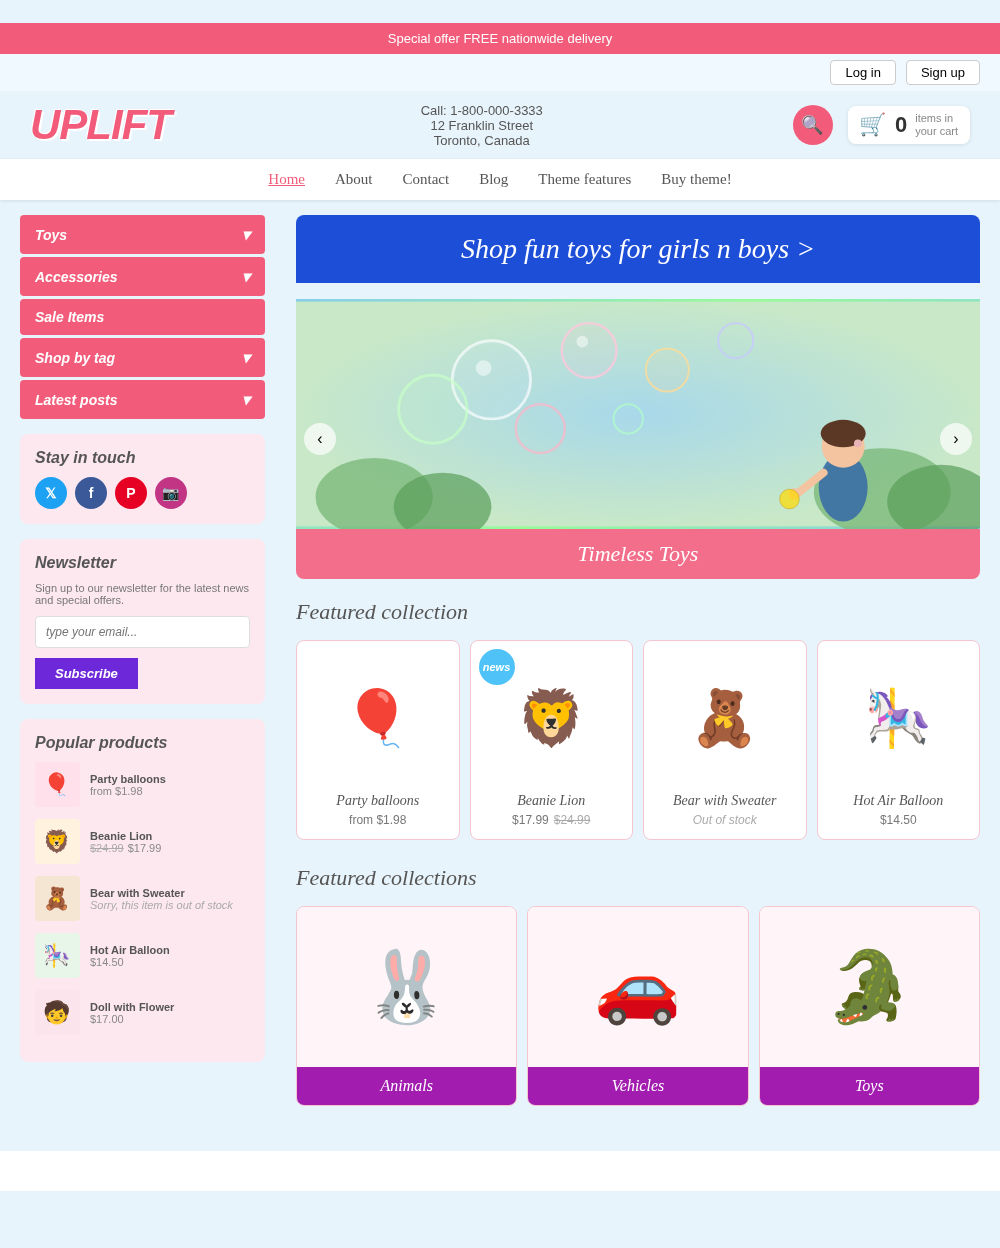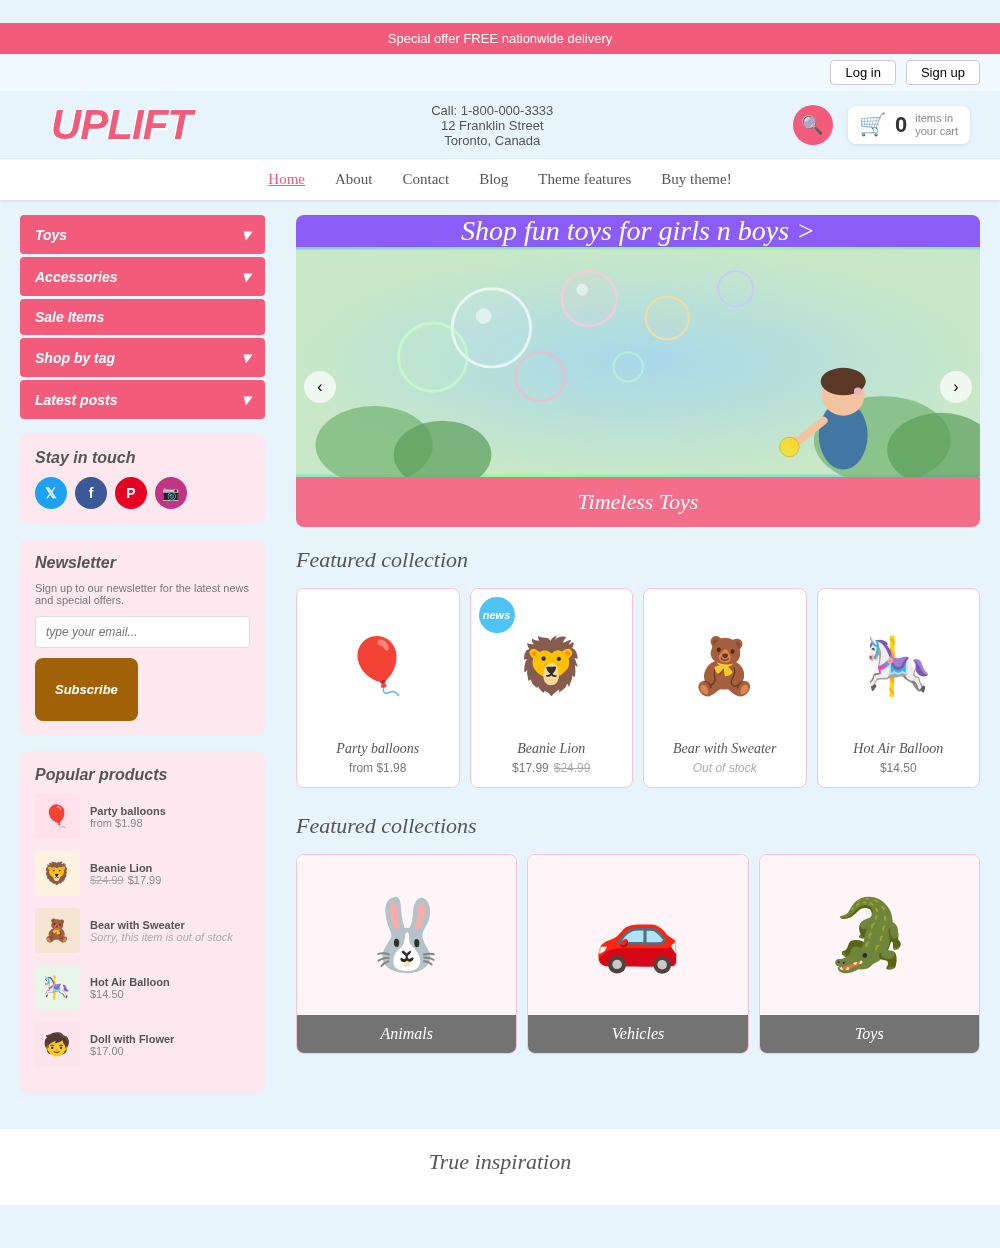--- a/index.html
+++ b/index.html
@@ -32,21 +32,20 @@
       cursor: pointer;
     }
 
     
     .header {
       display: flex;
       align-items: center;
       justify-content: space-between;
       padding: 10px 30px;
       background: #e8f4fb;
-      margin-left: 21px;
     }
     .logo {
       font-size: 42px;
       font-weight: 900;
       color: #f25c7a;
       font-style: italic;
       text-shadow: 2px 2px 0 #fff, -1px -1px 0 #fff;
       letter-spacing: -1px;
     }
     .logo span { color: #f25c7a; }
@@ -177,25 +176,25 @@
       width: 100%;
       padding: 8px 10px;
       border: 1px solid #ddd;
       border-radius: 4px;
       margin-bottom: 10px;
       font-size: 12px;
       font-style: italic;
       color: #aaa;
     }
     .subscribe-btn {
-      background: #a16207;
+      background: #6d28d9;
       color: white;
       border: none;
-      padding: 24px 20px;
-      border-radius: 8px;
+      padding: 8px 20px;
+      border-radius: 0;
       cursor: pointer;
       font-size: 13px;
       font-weight: bold;
       font-style: italic;
     }
 
     .popular-item {
       display: flex;
       align-items: center;
       gap: 10px;
@@ -215,24 +214,25 @@
     .popular-name { font-weight: bold; color: #555; }
     .popular-price { color: #888; }
     .popular-price-old { text-decoration: line-through; color: #aaa; margin-right: 4px; }
     .popular-status { color: #aaa; font-style: italic; }
 
     
     .content { flex: 1; }
 
     
     .hero-banner {
-      background: #8b5cf6;
+      background: #1d4ed8;
       border-radius: 8px 8px 0 0;
+      padding: 18px;
       text-align: center;
-      margin-bottom: 0;
+      margin-bottom: 16px;
     }
     .hero-title {
       font-size: 28px;
       color: white;
       font-family: 'Georgia', serif;
       font-style: italic;
     }
 
     
     .slider-container {
@@ -356,21 +356,21 @@
     .collection-img {
       width: 100%;
       height: 160px;
       display: flex;
       align-items: center;
       justify-content: center;
       font-size: 70px;
       background: #fff5f8;
     }
     .collection-label {
-      background: #737373;
+      background: #a21caf;
       color: white;
       padding: 10px;
       font-family: 'Georgia', serif;
       font-style: italic;
       font-size: 16px;
     }
 
     
     .inspiration {
       text-align: center;
@@ -650,14 +650,13 @@
           <div class="collection-label">Toys</div>
         </div>
 
       </div>
     </div>
 
   </div>
 </div>
 
 <div class="inspiration">
-  <div class="inspiration-title">True inspiration</div>
 </div>
 
 </body></html>

